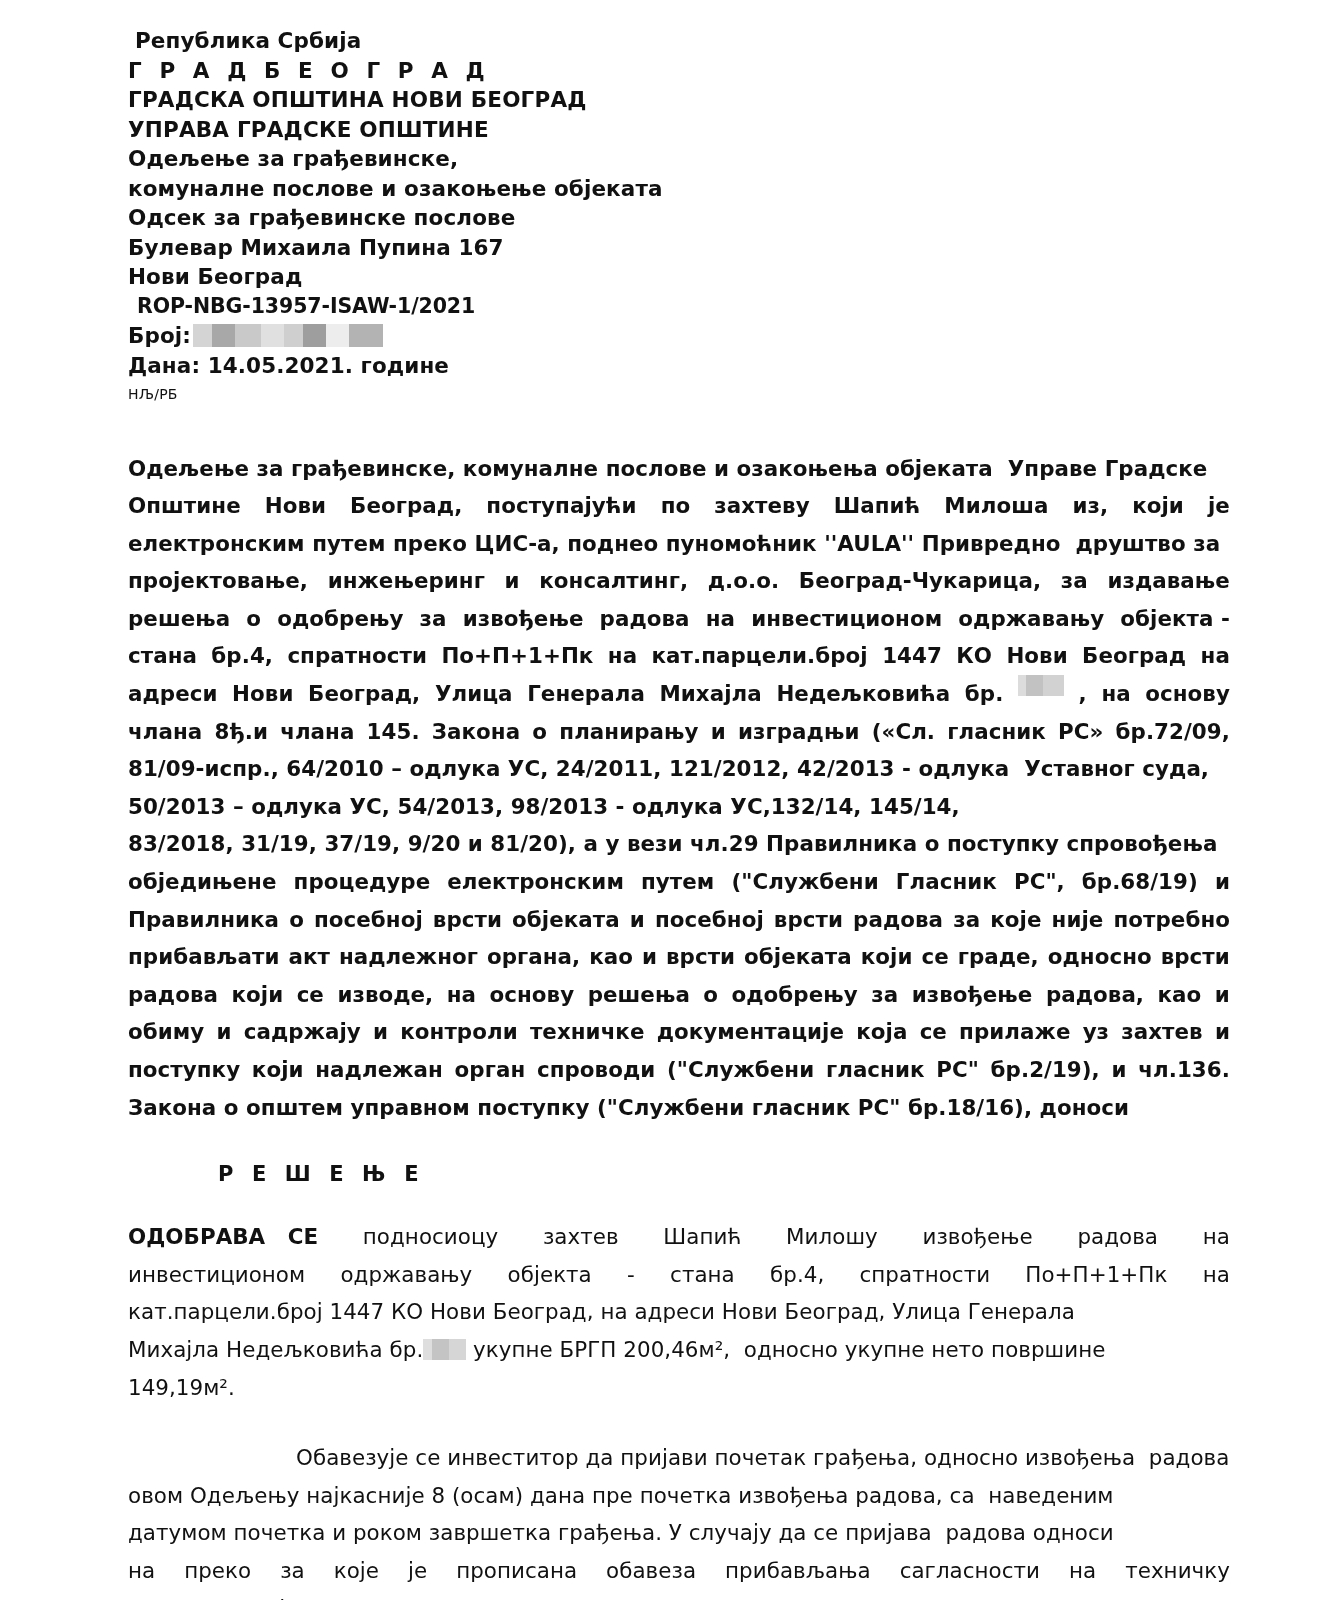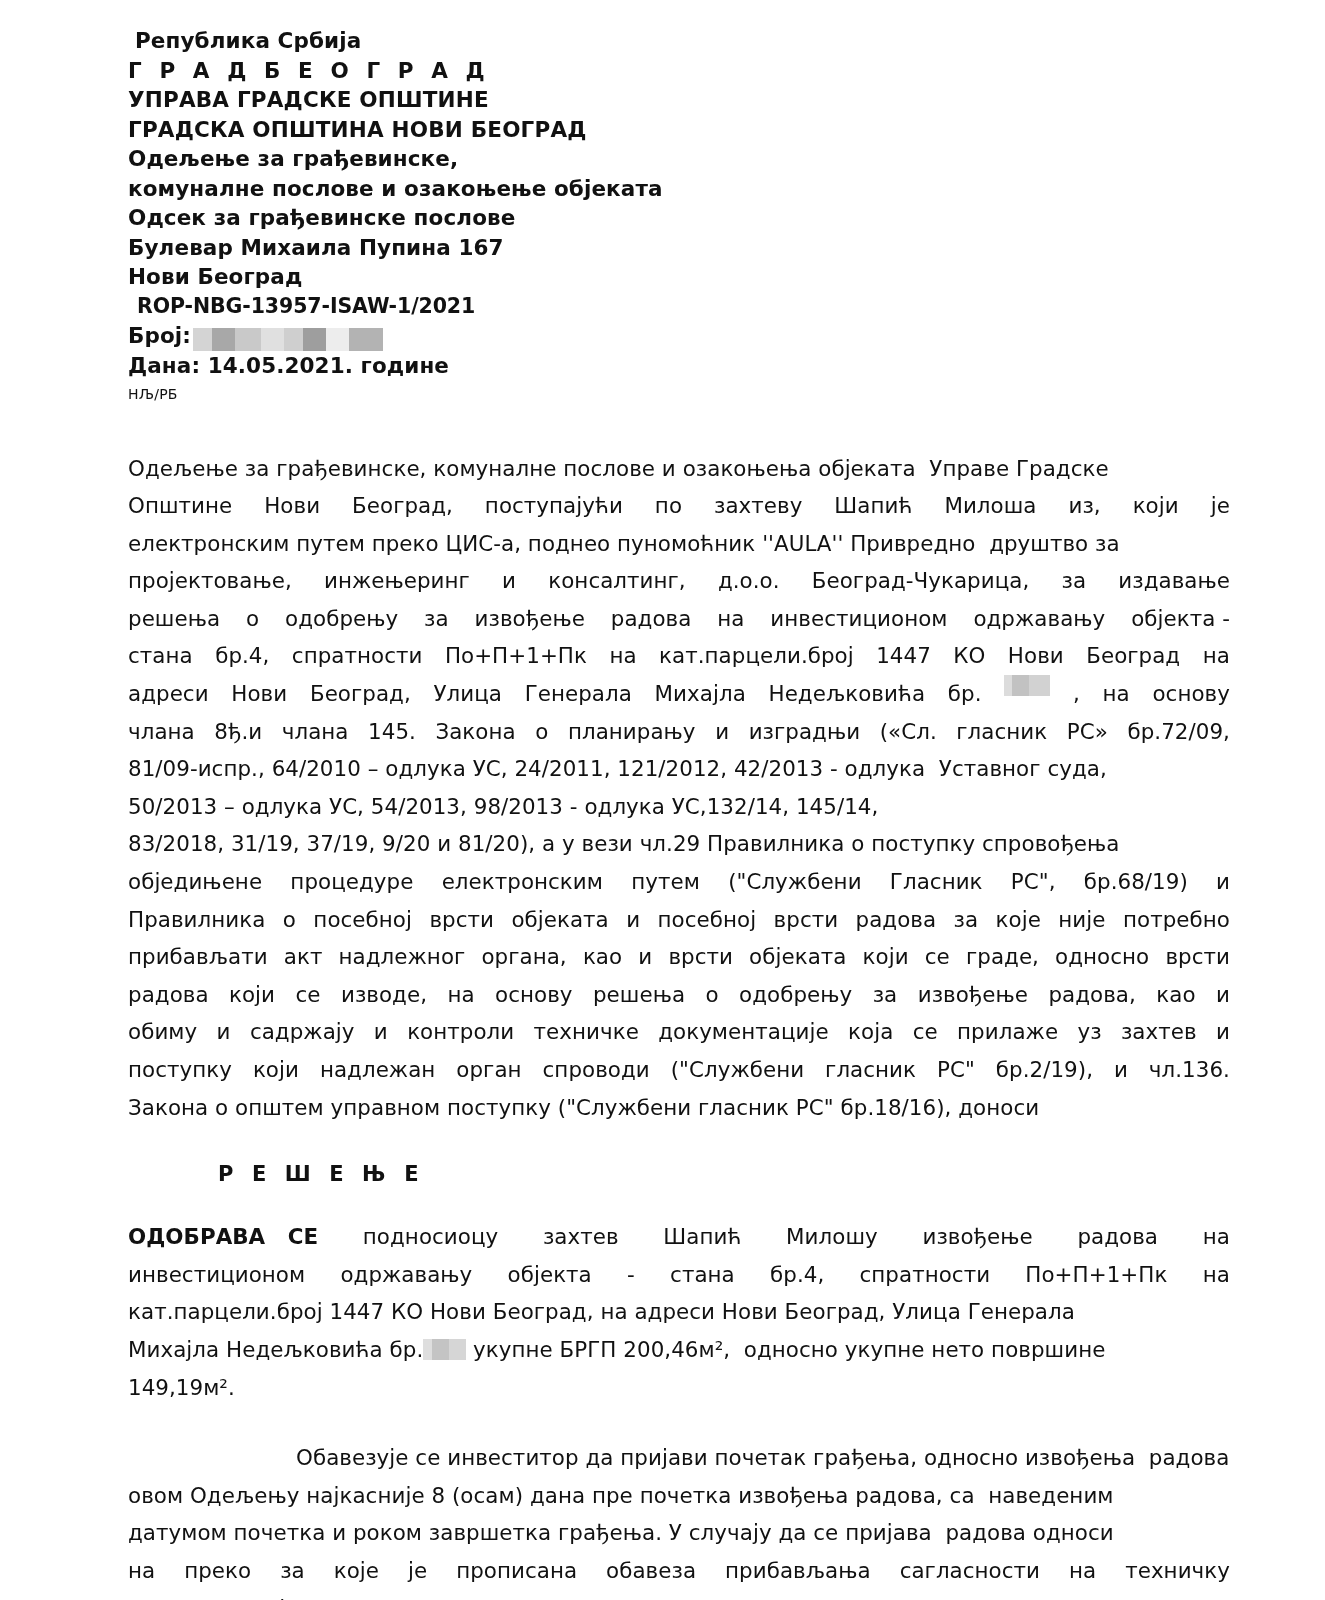--- a/index.html
+++ b/index.html
@@ -36,21 +36,21 @@
   .lh-city {
     letter-spacing: 5.1px;
     font-size: 21.5px;
   }
   .lh-caps { letter-spacing: 0.2px; }
   .lh-ref {
     font-size: 20.5px;
     letter-spacing: -0.1px;
     padding-left: 9px;
   }
-  .lh-broj { display: flex; align-items: flex-end; }
+  .lh-broj { display: flex; align-items: center; }
   .redact-inline {
     display: inline-block;
     height: 23px;
     width: 190px;
     margin-left: 2px;
     vertical-align: -4px;
     background:
       linear-gradient(90deg,
         #d4d4d4 0 10%,
         #a8a8a8 10% 22%,
@@ -68,21 +68,21 @@
     letter-spacing: 0.2px;
   }
 
   
   .body-block {
     margin-top: 40px;
     font-size: 21.4px;
     line-height: 37.6px;
     text-align: justify;
     letter-spacing: 0.05px;
-    font-weight: normal;
+    font-weight: bold;
   }
   .jline {
     display: flex;
     justify-content: space-between;
     white-space: pre;
   }
   .jline.last { display: block; }
   .jline > span { display: inline-block; }
 
   .redact-sm {
@@ -121,22 +121,22 @@
   .gap-top { margin-top: 33px; }
 </style>
 </head>
 <body>
 
 <div class="page">
 
   <div class="letterhead">
     <div class="lh-line lh-indent">Република Србија</div>
     <div class="lh-line lh-city">Г Р А Д  Б Е О Г Р А Д</div>
+    <div class="lh-line lh-caps">ГРАДСКА ОПШТИНА НОВИ БЕОГРАД</div>
     <div class="lh-line lh-caps">УПРАВА ГРАДСКЕ ОПШТИНЕ</div>
-    <div class="lh-line lh-caps">ГРАДСКА ОПШТИНА НОВИ БЕОГРАД</div>
     <div class="lh-line">Одељење за грађевинске,</div>
     <div class="lh-line">комуналне послове и озакоњење објеката</div>
     <div class="lh-line">Одсек за грађевинске послове</div>
     <div class="lh-line">Булевар Михаила Пупина 167</div>
     <div class="lh-line">Нови Београд</div>
     <div class="lh-line lh-ref">ROP-NBG-13957-ISAW-1/2021</div>
     <div class="lh-line lh-broj">
       <span>Број:</span>
       <span class="redact-inline"></span>
     </div>

